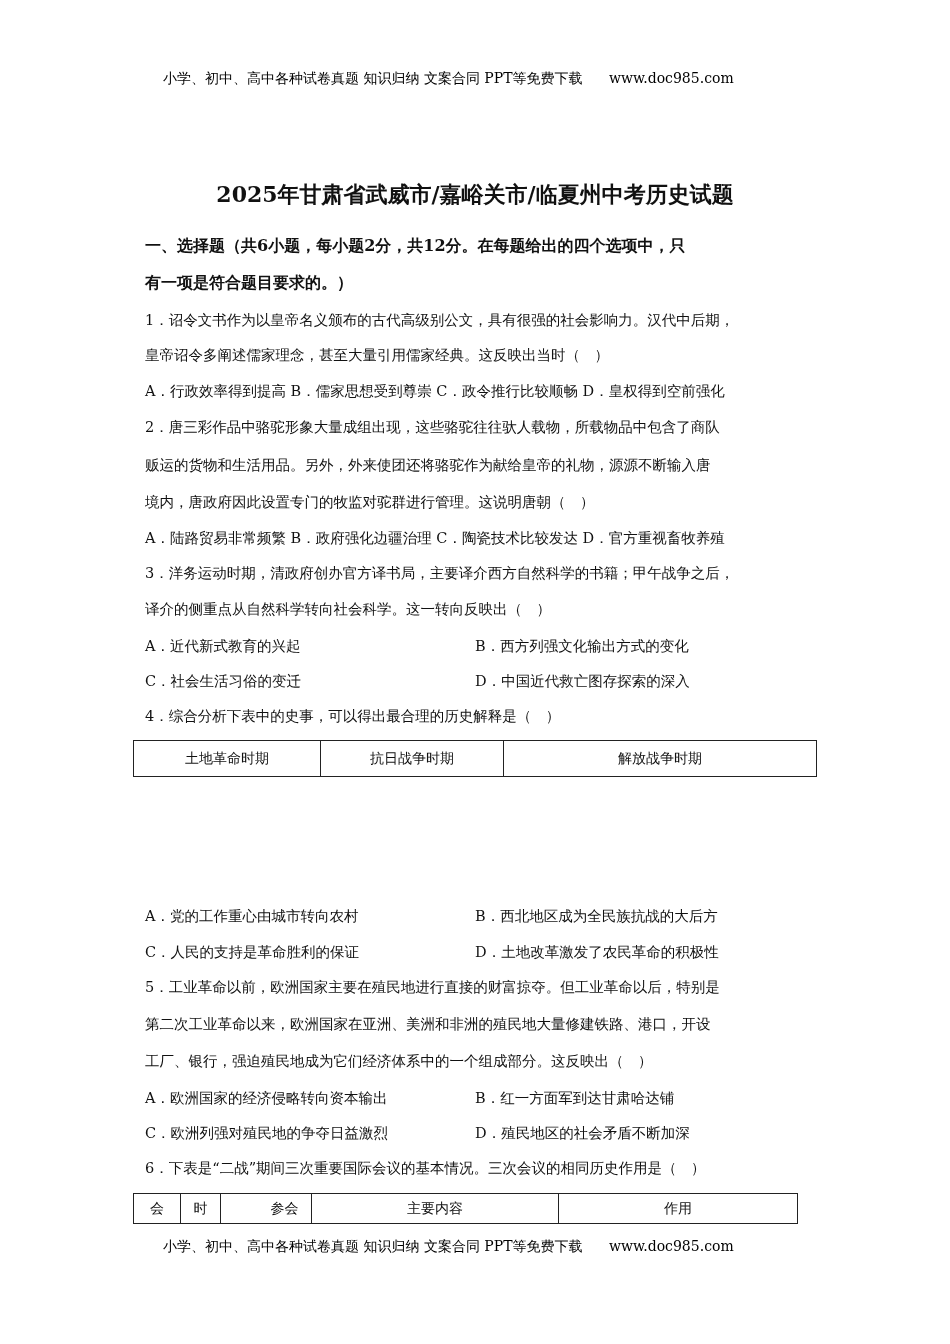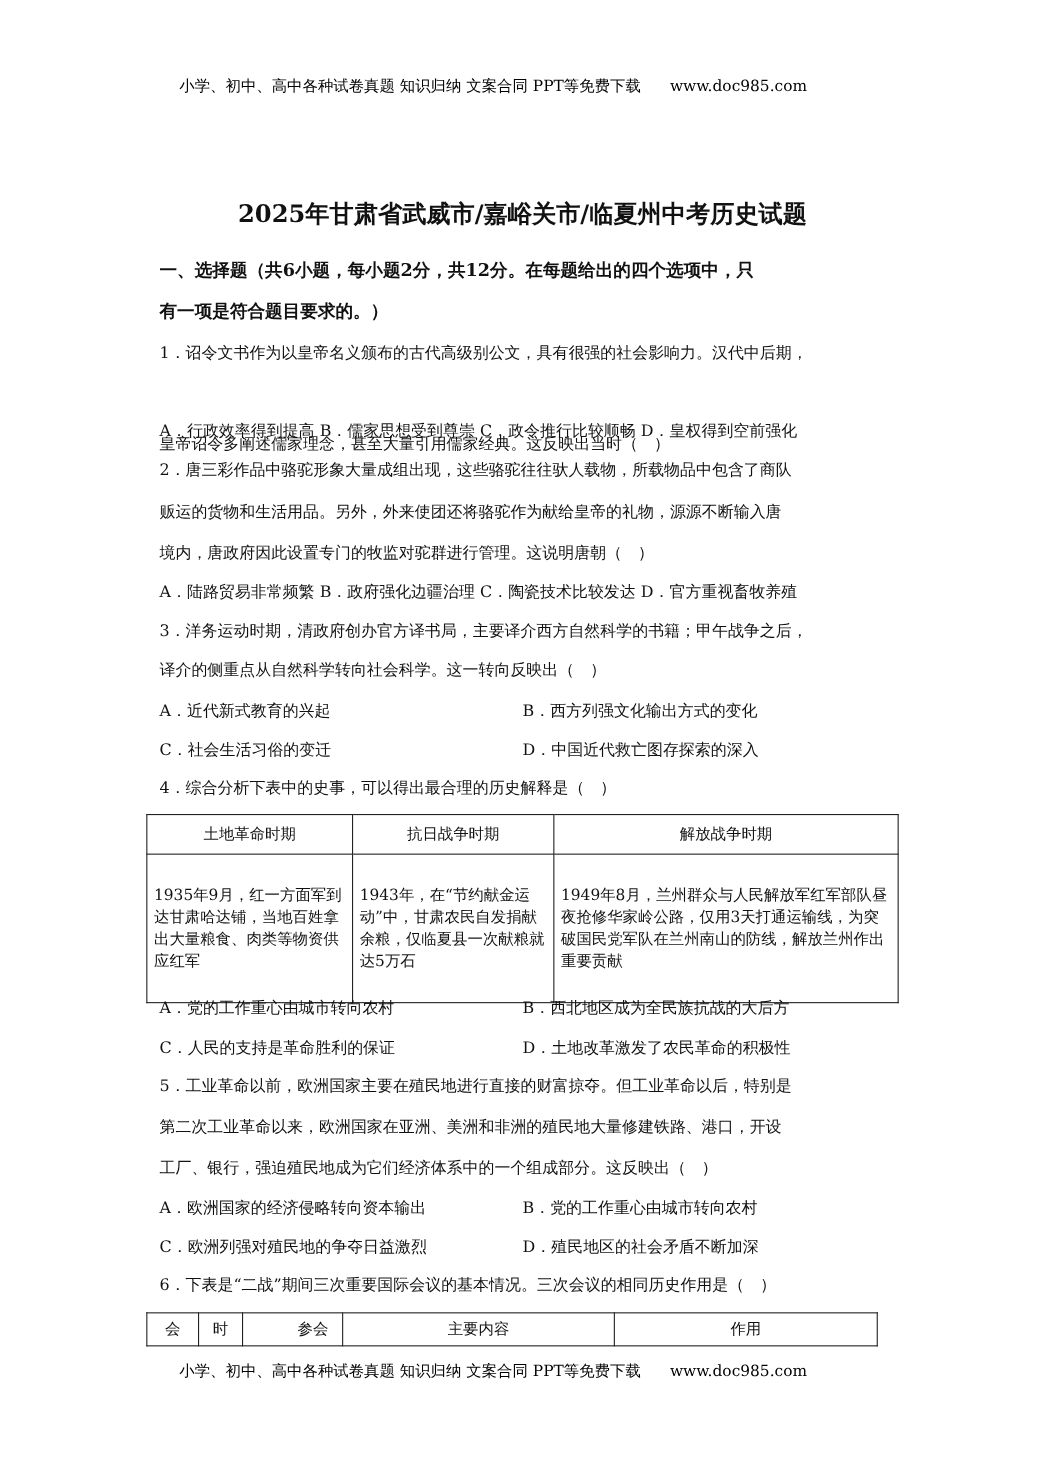--- a/index.html
+++ b/index.html
@@ -26,21 +26,21 @@
   <span>小学、初中、高中各种试卷真题  知识归纳  文案合同  PPT等免费下载</span>
   <span style="margin-left:22px;">www.doc985.com</span>
 </div>
 
 <div class="abs title">2025年甘肃省武威市/嘉峪关市/临夏州中考历史试题</div>
 
 <div class="abs sec" style="top:236px;">一、选择题（共6小题，每小题2分，共12分。在每题给出的四个选项中，只</div>
 <div class="abs sec" style="top:273px;">有一项是符合题目要求的。）</div>
 
 <div class="abs p" style="top:311px;">1．诏令文书作为以皇帝名义颁布的古代高级别公文，具有很强的社会影响力。汉代中后期，</div>
-<div class="abs p" style="top:346px;margin-top:48px;">皇帝诏令多阐述儒家理念，甚至大量引用儒家经典。这反映出当时（　）</div>
+<div class="abs p" style="top:346px;">皇帝诏令多阐述儒家理念，甚至大量引用儒家经典。这反映出当时（　）</div>
 <div class="abs p" style="top:382px;">A．行政效率得到提高 B．儒家思想受到尊崇 C．政令推行比较顺畅 D．皇权得到空前强化</div>
 
 <div class="abs p" style="top:418px;">2．唐三彩作品中骆驼形象大量成组出现，这些骆驼往往驮人载物，所载物品中包含了商队</div>
 <div class="abs p" style="top:456px;">贩运的货物和生活用品。另外，外来使团还将骆驼作为献给皇帝的礼物，源源不断输入唐</div>
 <div class="abs p" style="top:493px;">境内，唐政府因此设置专门的牧监对驼群进行管理。这说明唐朝（　）</div>
 <div class="abs p" style="top:529px;">A．陆路贸易非常频繁 B．政府强化边疆治理 C．陶瓷技术比较发达 D．官方重视畜牧养殖</div>
 
 <div class="abs p" style="top:564px;">3．洋务运动时期，清政府创办官方译书局，主要译介西方自然科学的书籍；甲午战争之后，</div>
 <div class="abs p" style="top:600px;">译介的侧重点从自然科学转向社会科学。这一转向反映出（　）</div>
 <div class="abs opt" style="top:637px; left:145px;">A．近代新式教育的兴起</div>
@@ -49,37 +49,32 @@
 <div class="abs opt" style="top:672px; left:475px;">D．中国近代救亡图存探索的深入</div>
 
 <div class="abs p" style="top:707px;">4．综合分析下表中的史事，可以得出最合理的历史解释是（　）</div>
 <table class="t t1">
   <tbody>
       <tr>
     <td class="h" style="width:186px;">土地革命时期</td>
     <td class="h" style="width:182px;">抗日战争时期</td>
     <td class="h">解放战争时期</td>
   </tr>
-  <tr>
-    <td class="b">1935年9月，红一方面军到达甘肃哈达铺，当地百姓拿出大量粮食、肉类等物资供应红军</td>
-    <td class="b">1943年，在“节约献金运动”中，甘肃农民自发捐献余粮，仅临夏县一次献粮就达5万石</td>
-    <td class="b">1949年8月，兰州群众与人民解放军红军部队昼夜抢修华家岭公路，仅用3天打通运输线，为突破国民党军队在兰州南山的防线，解放兰州作出重要贡献</td>
-  </tr>
 </tbody>
   </table>
 <div class="abs opt" style="top:907px; left:145px;">A．党的工作重心由城市转向农村</div>
 <div class="abs opt" style="top:907px; left:475px;">B．西北地区成为全民族抗战的大后方</div>
 <div class="abs opt" style="top:943px; left:145px;">C．人民的支持是革命胜利的保证</div>
 <div class="abs opt" style="top:943px; left:475px;">D．土地改革激发了农民革命的积极性</div>
 
 <div class="abs p" style="top:978px;">5．工业革命以前，欧洲国家主要在殖民地进行直接的财富掠夺。但工业革命以后，特别是</div>
 <div class="abs p" style="top:1015px;">第二次工业革命以来，欧洲国家在亚洲、美洲和非洲的殖民地大量修建铁路、港口，开设</div>
 <div class="abs p" style="top:1052px;">工厂、银行，强迫殖民地成为它们经济体系中的一个组成部分。这反映出（　）</div>
 <div class="abs opt" style="top:1089px; left:145px;">A．欧洲国家的经济侵略转向资本输出</div>
-<div class="abs opt" style="top:1089px; left:475px;">B．党的工作重心由城市转向农村</div>
+<div class="abs opt" style="top:1089px; left:475px;">B．红一方面军到达甘肃哈达铺</div>
 <div class="abs opt" style="top:1124px; left:145px;">C．欧洲列强对殖民地的争夺日益激烈</div>
 <div class="abs opt" style="top:1124px; left:475px;">D．殖民地区的社会矛盾不断加深</div>
 
 <div class="abs p" style="top:1159px;">6．下表是“二战”期间三次重要国际会议的基本情况。三次会议的相同历史作用是（　）</div>
 <table class="t t2">
   <tbody>
       <tr>
     <td style="width:46px;">会</td>
     <td style="width:39px;">时</td>
     <td style="width:53px;padding-left:37px;">参会</td>

